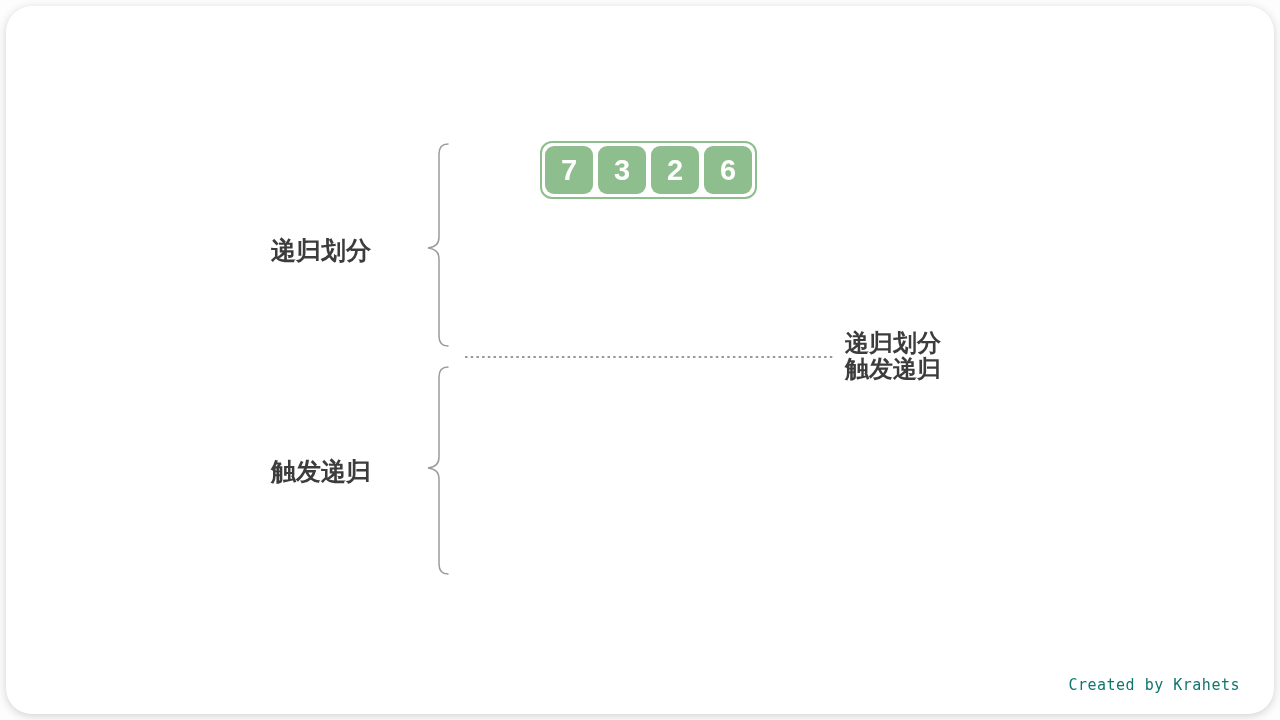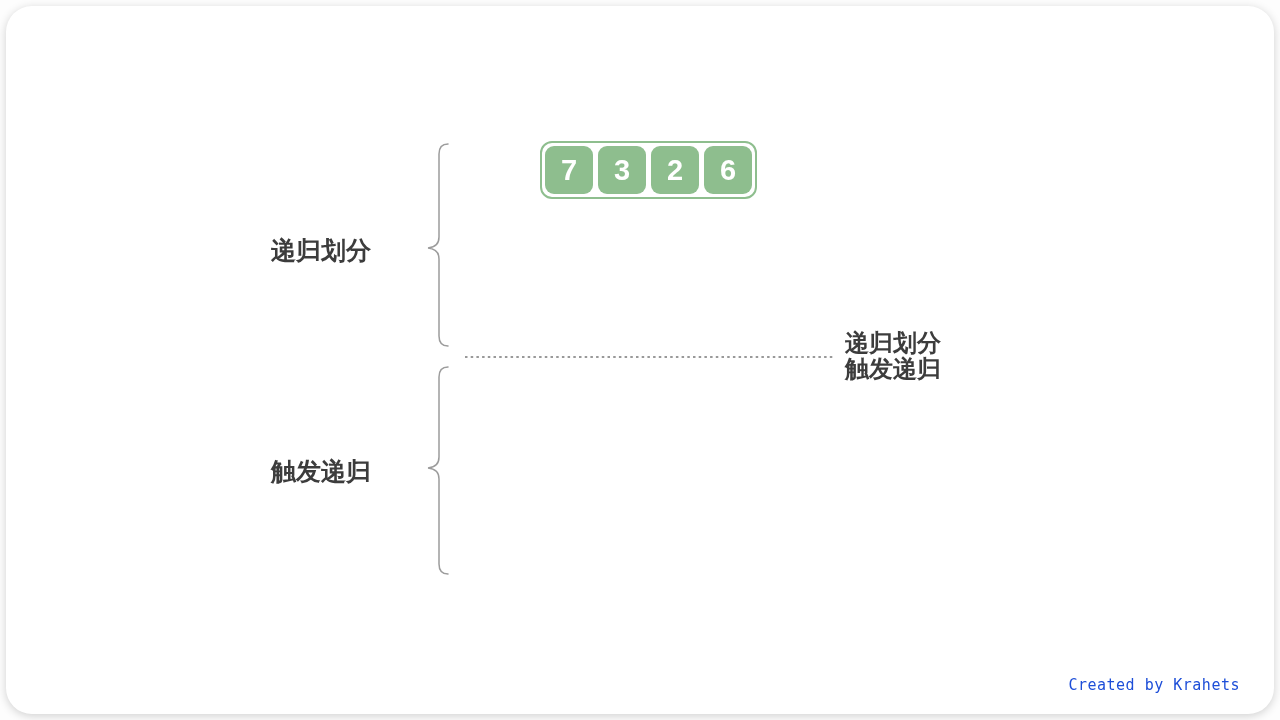--- a/index.html
+++ b/index.html
@@ -64,21 +64,21 @@
     font-weight: bold;
     color: #3c3c3c;
     line-height: 26px;
     white-space: nowrap;
   }
   .watermark {
     position: absolute;
     right: 40px; bottom: 26px;
     font-family: "DejaVu Sans Mono", monospace;
     font-size: 15px;
-    color: #1d4ed8;
+    color: #0f766e;
     letter-spacing: 0.5px;
   }
 </style>
 </head>
 <body>
 
 <div class="card"></div>
 
 <svg class="overlay-svg" viewBox="0 0 1280 720" xmlns="http://www.w3.org/2000/svg">
 

